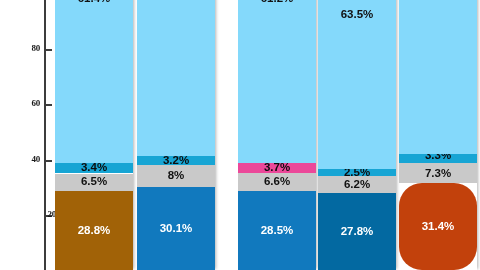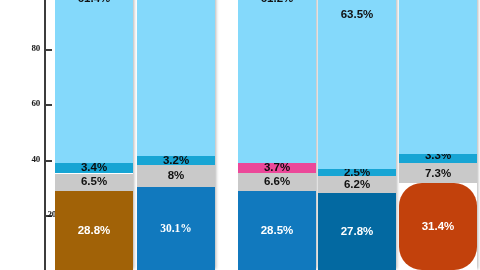--- a/index.html
+++ b/index.html
@@ -132,21 +132,21 @@
             <span class="seg-label">6.5%</span>
           </div>
           <div class="seg seg-teal" style="height: 9.384px; bottom: 97.428px; background: rgb(23, 165, 212);">
             <span class="seg-label">3.4%</span>
           </div>
           <div class="seg seg-top" style="height: 169.464px; bottom: 106.812px; background: rgb(132, 217, 251); align-items: flex-start;">
             <span class="seg-label" style="margin-top: -0.536px;">61.4%</span>
           </div>
         </div>
         <div class="bar" style="left: 137px; width: 78px;">
-          <div class="seg seg-bottom" style="height: 83.076px; bottom: 0px; background: rgb(17, 121, 190); font-family: Liberation Serif, serif;">
+          <div class="seg seg-bottom" style="height: 83.076px; bottom: 0px; background: rgb(17, 121, 190);">
             <span class="seg-label">30.1%</span>
           </div>
           <div class="seg seg-gray" style="height: 22.08px; bottom: 83.076px; background: rgb(201, 201, 201);">
             <span class="seg-label">8%</span>
           </div>
           <div class="seg seg-teal" style="height: 8.832px; bottom: 105.156px; background: rgb(23, 165, 212);">
             <span class="seg-label">3.2%</span>
           </div>
           <div class="seg seg-top" style="height: 162.012px; bottom: 113.988px; background: rgb(132, 217, 251); align-items: flex-start;"></div>
         </div>

